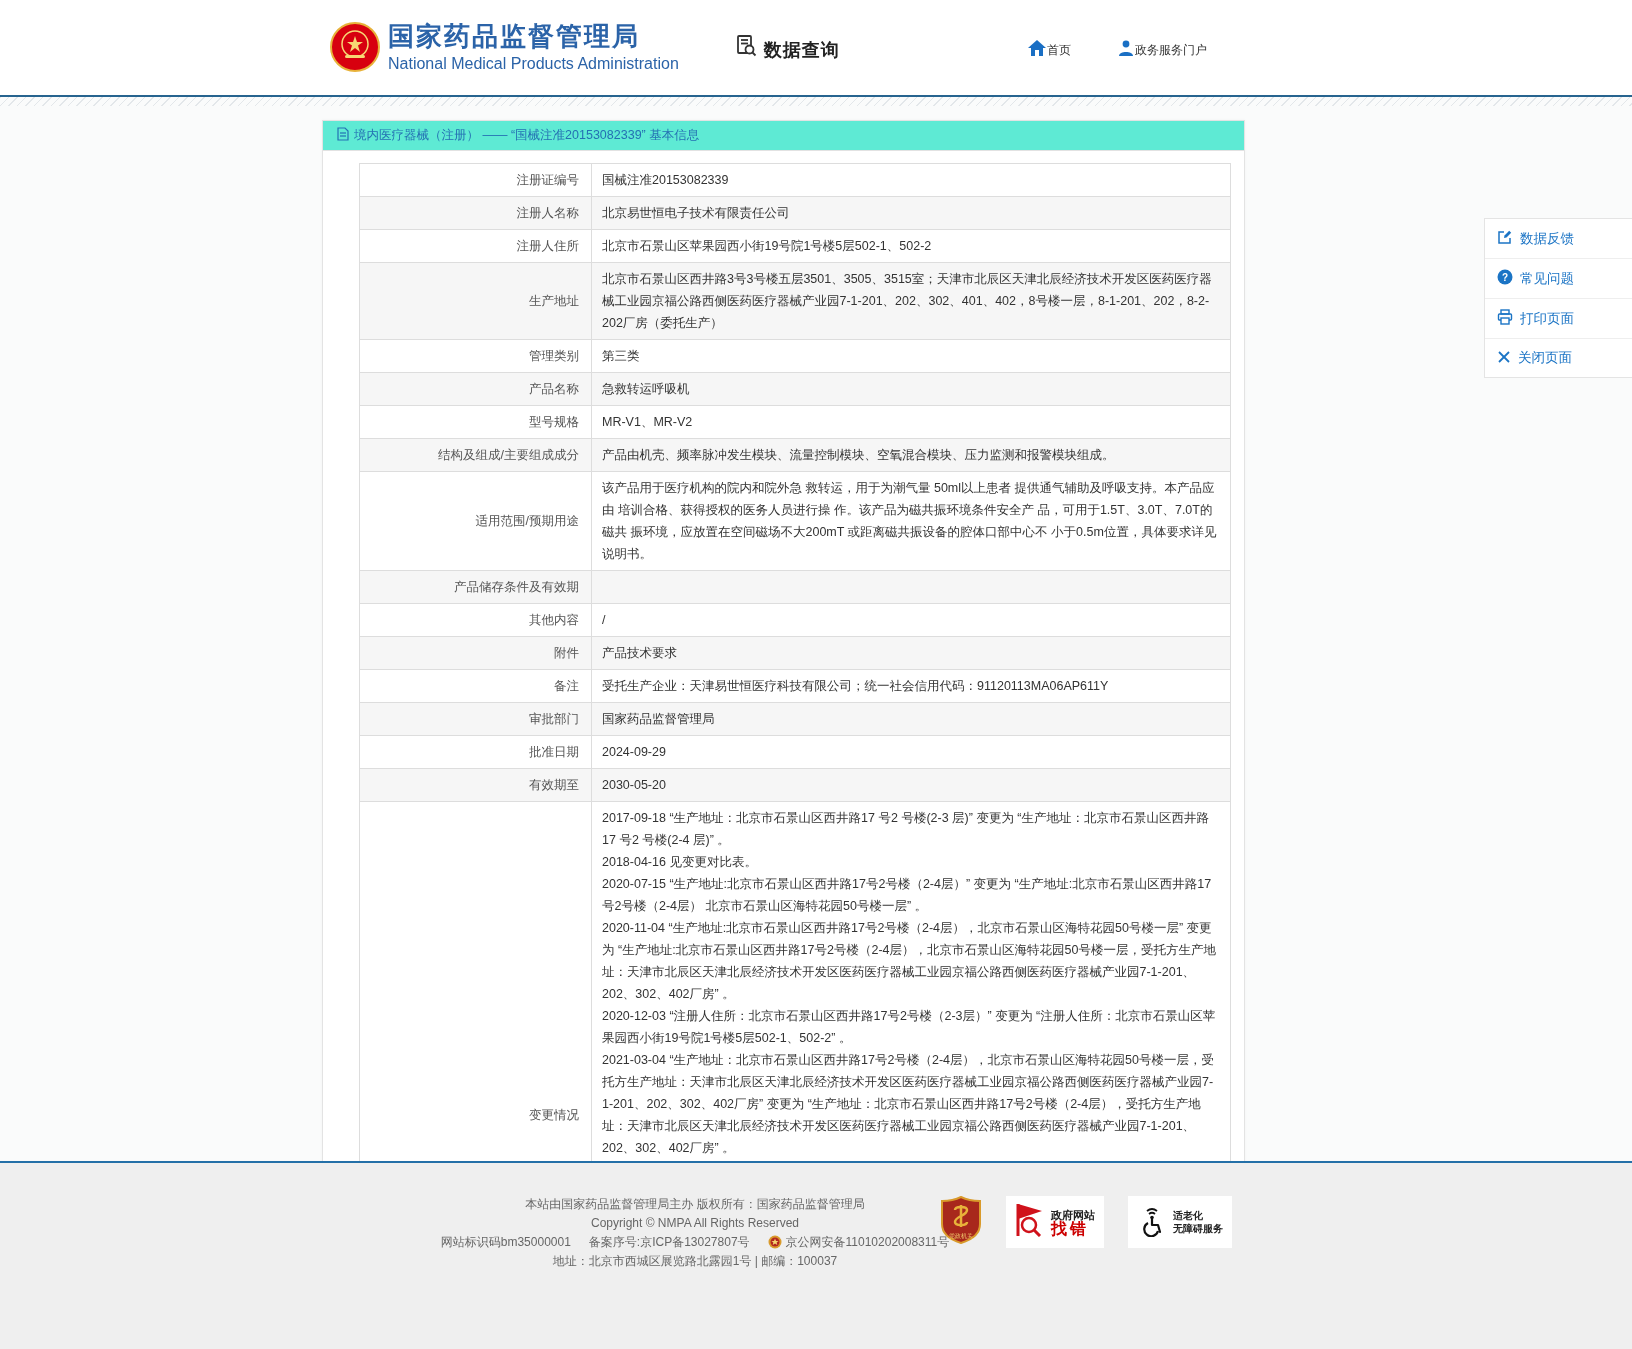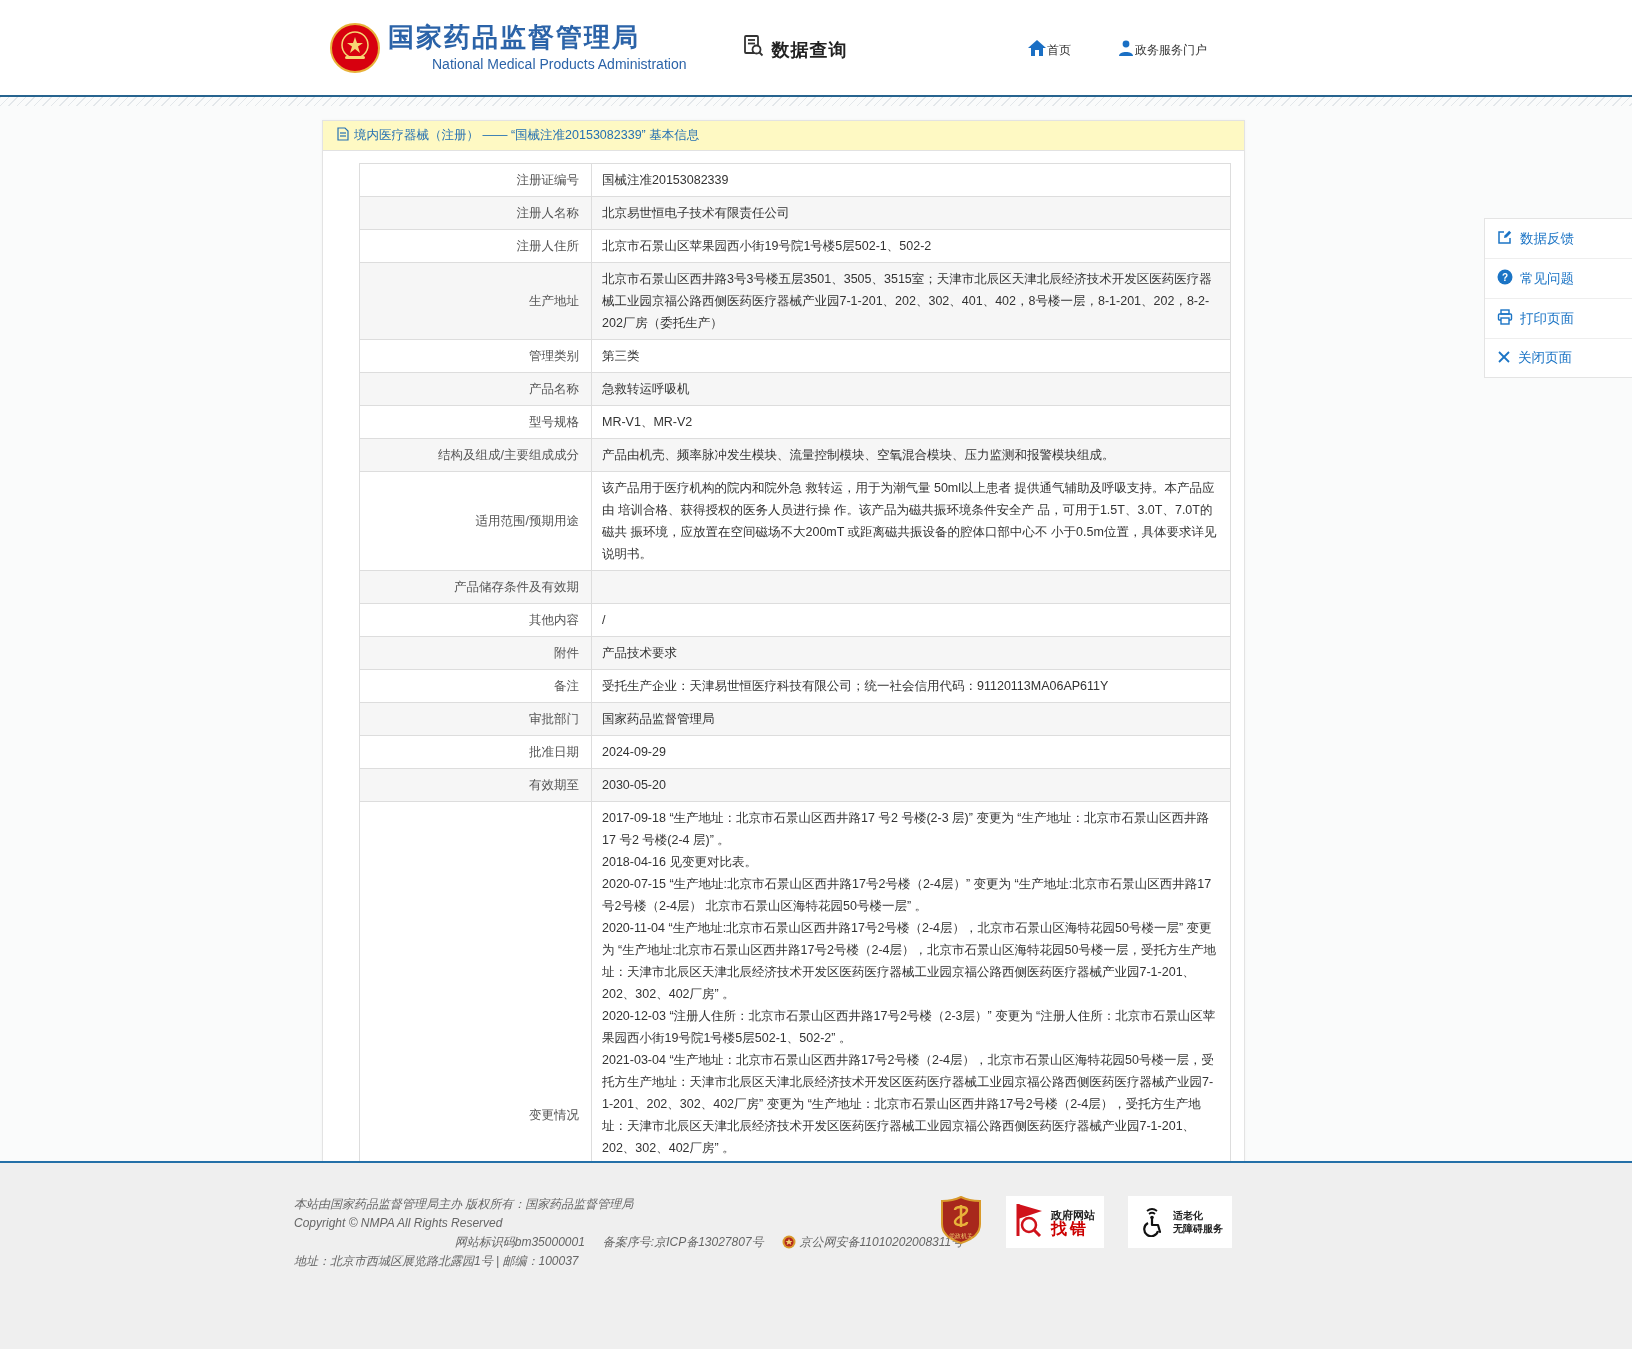--- a/index.html
+++ b/index.html
@@ -8,55 +8,55 @@
     font-family: "Liberation Sans", "DejaVu Sans", sans-serif;
     background:#fafbfb; color:#333; position:relative; min-height:1349px;
   }
   
   .site-header { background:#fff; height:95px; position:relative; }
   .header-inner { display:flex; align-items:center; height:100%; padding-left:330px; padding-right:40px; }
   .brand { display:flex; align-items:center; }
   .emblem { width:50px; height:50px; flex:0 0 auto; }
   .brand-text { margin-left:8px; }
   .brand-title { color:#2b63a8; font-size:26px; font-weight:bold; letter-spacing:2px; line-height:1.15; }
-  .brand-sub { color:#2b63a8; font-size:14px; margin-top:3px;margin-left:44px; }
+  .brand-sub { color:#2b63a8; font-size:16px; margin-top:3px; }
   .section-label { display:flex; align-items:flex-end; margin-left:55px; color:#222; font-size:18px; font-weight:600; letter-spacing:1px; }
   .section-label svg { margin-right:6px; }
   .header-nav { margin-left:auto; display:flex; align-items:flex-start; gap:46px; padding-right:385px; }
   .nav-item { display:flex; flex-direction:row; align-items:center; text-decoration:none; cursor:pointer; }
   .nav-item .nav-ic { height:22px; display:flex; align-items:center; }
   .nav-item .nav-lb { color:#333; font-size:12px; margin-top:6px; white-space:nowrap; }
   .header-rule { height:2px; background:#27648f; }
   .header-hatch { height:9px;
     background:repeating-linear-gradient(135deg, #e3e7ea 0 1px, transparent 1px 6px); }
   
   .main-wrap { padding:14px 0 30px; }
   .card { width:923px; margin-left:322px; background:#fff; border:1px solid #e3e3e3; box-shadow:0 0 3px rgba(0,0,0,.04); }
-  .card-title-bar { background:#fef9c3; border-bottom:1px solid #e2e2e2; padding:6px 14px; color:#2470b3; font-size:12.5px; display:flex; align-items:center; }
+  .card-title-bar { background:#5eead4; border-bottom:1px solid #e2e2e2; padding:6px 14px; color:#2470b3; font-size:12.5px; display:flex; align-items:center; }
   .card-title-bar svg { margin-right:5px; flex:0 0 auto; }
   .tbl-wrap { padding:12px 13px 14px 36px; }
   table.info { border-collapse:collapse; width:100%; font-size:12.5px; }
   table.info td { border:1px solid #ddd; line-height:22px; vertical-align:middle; }
   table.info tr:nth-child(even) { background:#f6f6f6; }
   td.lbl { width:232px; text-align:right; color:#555; padding:5px 12px 5px 6px; white-space:nowrap; }
   td.val { text-align:left; color:#333; padding:5px 12px 5px 10px; }
   td.val.pre { white-space:pre-line; }
   
   .float-panel { position:absolute; top:218px; right:0; width:148px; background:#fff;
     border:1px solid #e4e4e4; border-right:none; }
   .fp-item { display:flex; align-items:center; gap:7px; padding:10px 10px 10px 12px;
     color:#1b74c5; font-size:13.5px; border-bottom:1px solid #eee; cursor:pointer; white-space:nowrap; }
   .fp-item:last-child { border-bottom:none; }
   .fp-item svg { flex:0 0 auto; }
   
   .site-footer { position:absolute; left:0; right:0; top:1161px; bottom:0;
     background:#efefef; border-top:2px solid #2470a8; }
   .footer-inner { position:relative; height:100%; }
-  .footer-text { position:absolute; left:294px; width:830px; top:32px; 
-    color:#666; font-size:12px; line-height:19px;font-style:italic; }
+  .footer-text { position:absolute; left:280px; width:830px; top:32px; text-align:center;
+    color:#666; font-size:12px; line-height:19px; }
   .footer-text .row3 { display:flex; justify-content:center; align-items:center; gap:18px; }
   .badge-ic { width:14px; height:14px; display:inline-block; margin-right:4px; vertical-align:-3px; }
   .footer-badges { position:absolute; left:940px; top:33px; display:flex; align-items:center; gap:24px; }
   .badge-box { background:#fff; height:52px; display:flex; align-items:center; padding:0 9px; gap:6px; }
   .badge-box .t1 { font-size:11px; color:#222; font-weight:bold; line-height:14px; }
   .badge-box .t2 { font-size:16px; color:#c00; font-weight:bold; line-height:14px; letter-spacing:3px; }
   .badge-box .t3 { font-size:10px; color:#222; font-weight:bold; line-height:13px; }
   .access-ic { font-size:20px; color:#111; line-height:1; }
   a { text-decoration:none; }
 </style>

